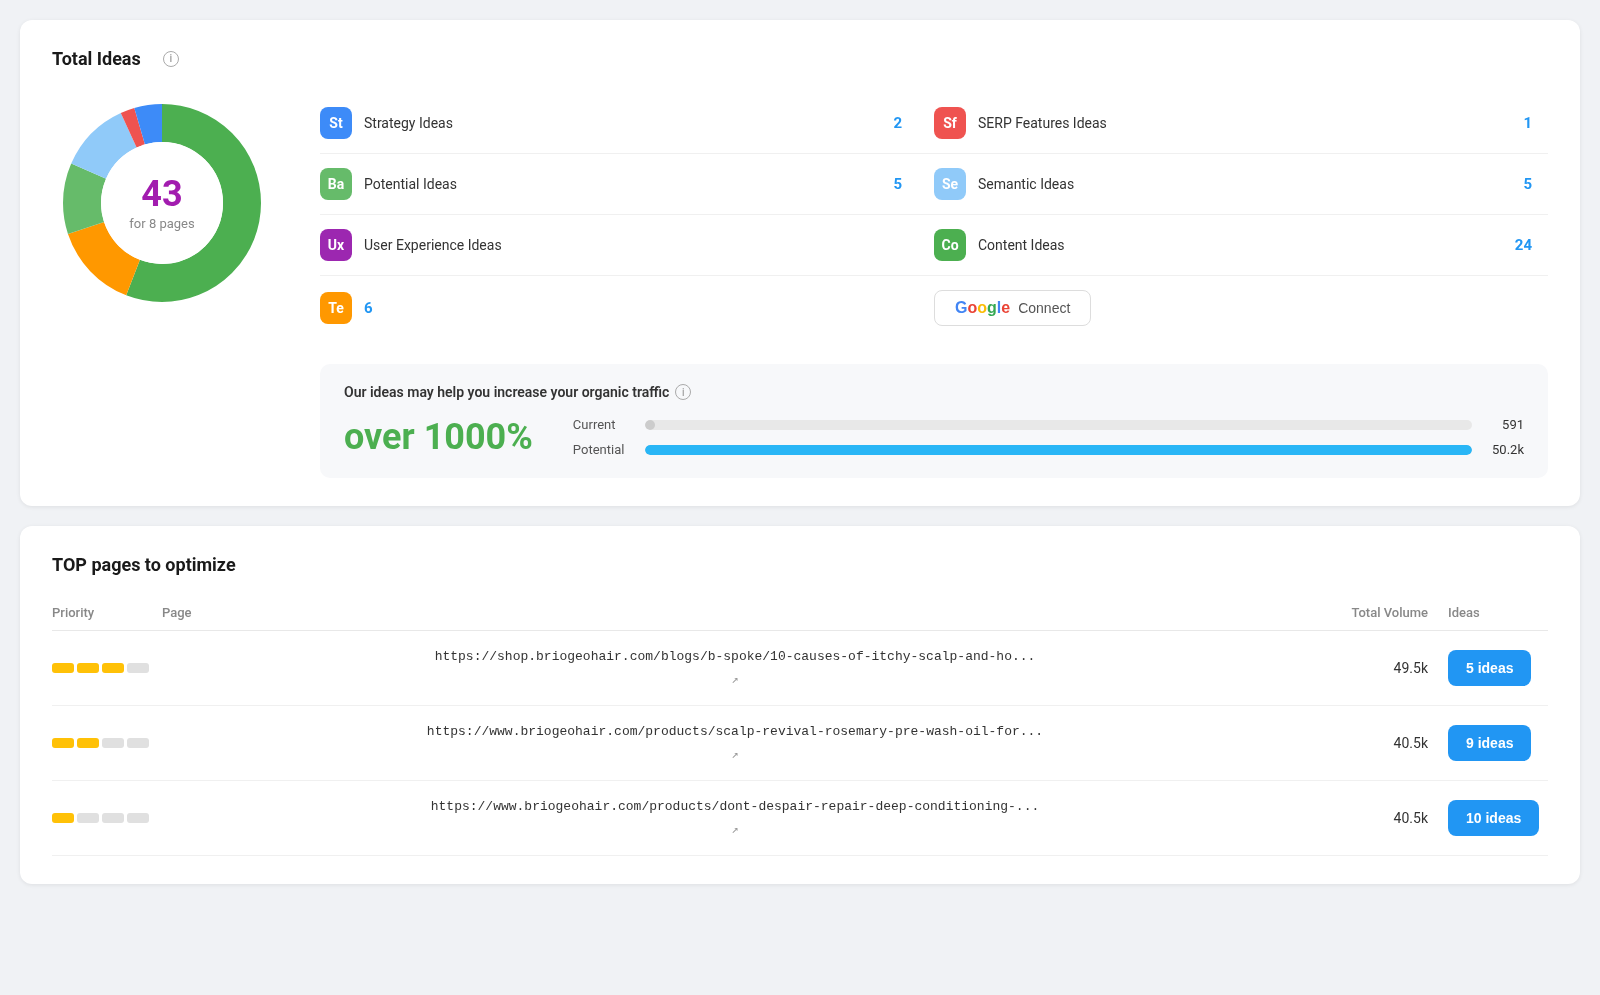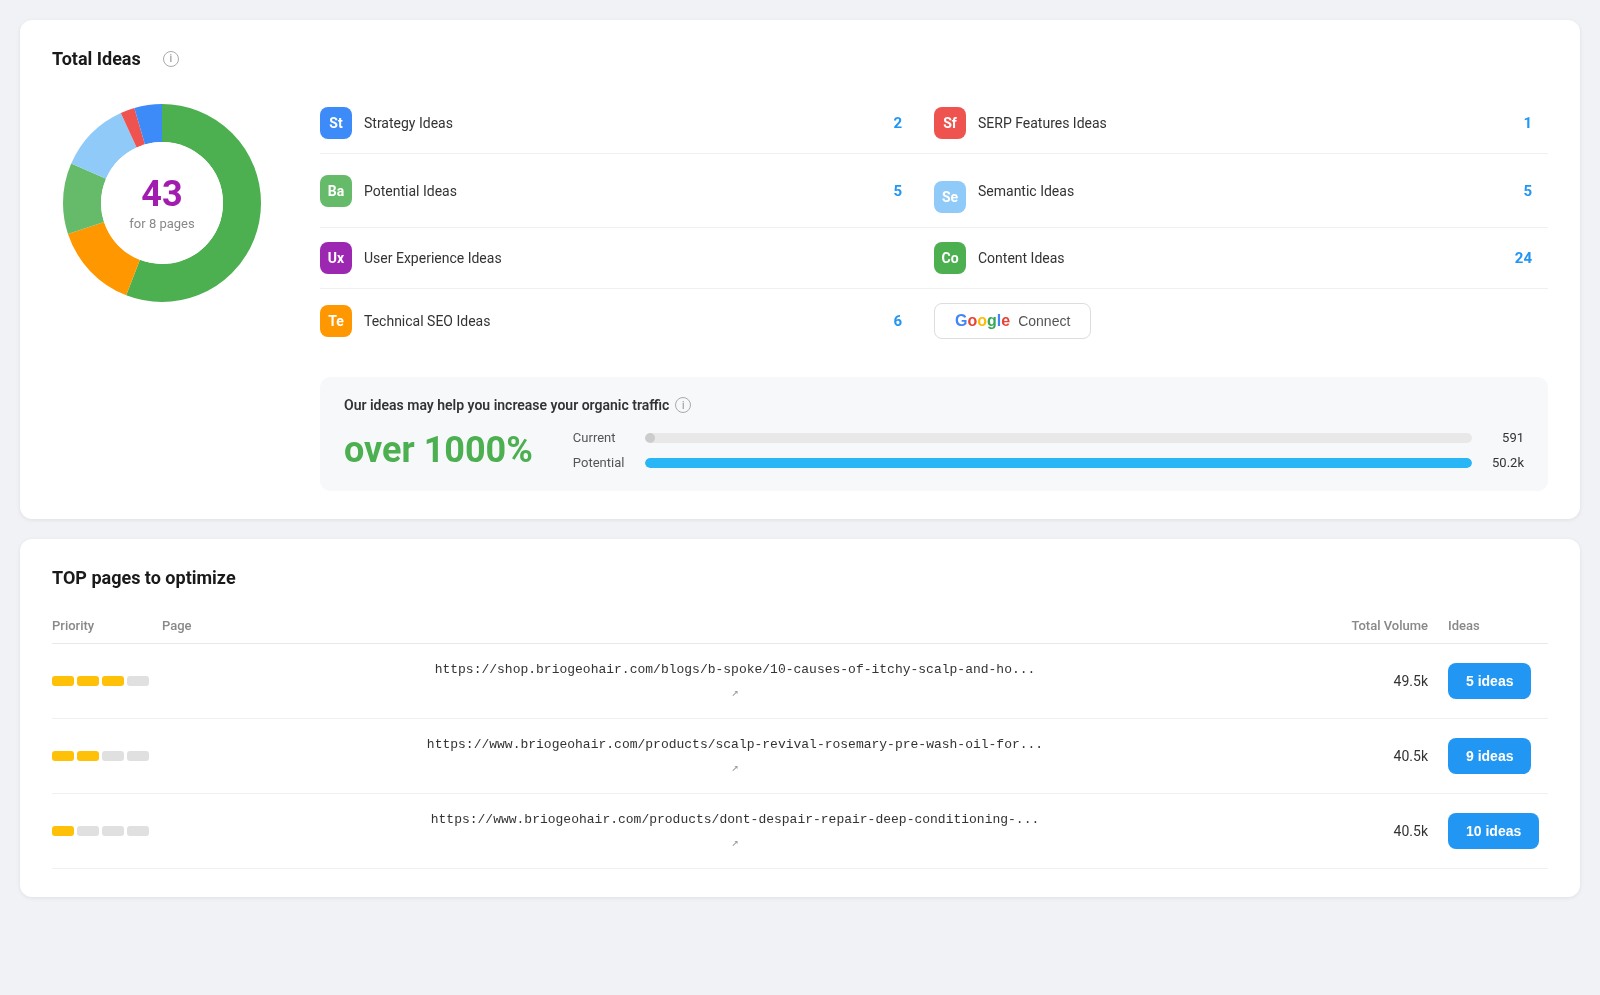--- a/index.html
+++ b/index.html
@@ -357,39 +357,38 @@
           <span class="idea-count">1</span>
         </div>
 
         <div class="idea-row">
           <div class="idea-badge" style="background:#66BB6A;">Ba</div>
           <span class="idea-name">Potential Ideas</span>
           <span class="idea-count">5</span>
         </div>
 
         <div class="idea-row">
-          <div class="idea-badge" style="background:#90CAF9;margin-top:13px;">Se</div>
+          <div class="idea-badge" style="background:#90CAF9;">Se</div>
           <span class="idea-name">Semantic Ideas</span>
           <span class="idea-count">5</span>
         </div>
 
         <div class="idea-row">
           <div class="idea-badge" style="background:#9C27B0;">Ux</div>
           <span class="idea-name">User Experience Ideas</span>
         </div>
 
         <div class="idea-row">
           <div class="idea-badge" style="background:#4CAF50;">Co</div>
           <span class="idea-name">Content Ideas</span>
           <span class="idea-count">24</span>
         </div>
 
         <div class="idea-row" style="grid-column: 1; border-bottom: none;">
           <div class="idea-badge" style="background:#FF9800;">Te</div>
-          <span class="idea-name">Technical SEO Ideas</span>
           <span class="idea-count">6</span>
         </div>
 
         <div class="idea-row" style="border-bottom: none; justify-content: flex-start;">
           <button class="connect-btn">
             <span>
               <span class="g-logo g-logo-b">G</span><span class="g-logo g-logo-r">o</span><span class="g-logo g-logo-y">o</span><span class="g-logo g-logo-g">g</span><span class="g-logo g-logo-b">l</span><span class="g-logo g-logo-r">e</span>
             </span>
             <span>Connect</span>
           </button>

